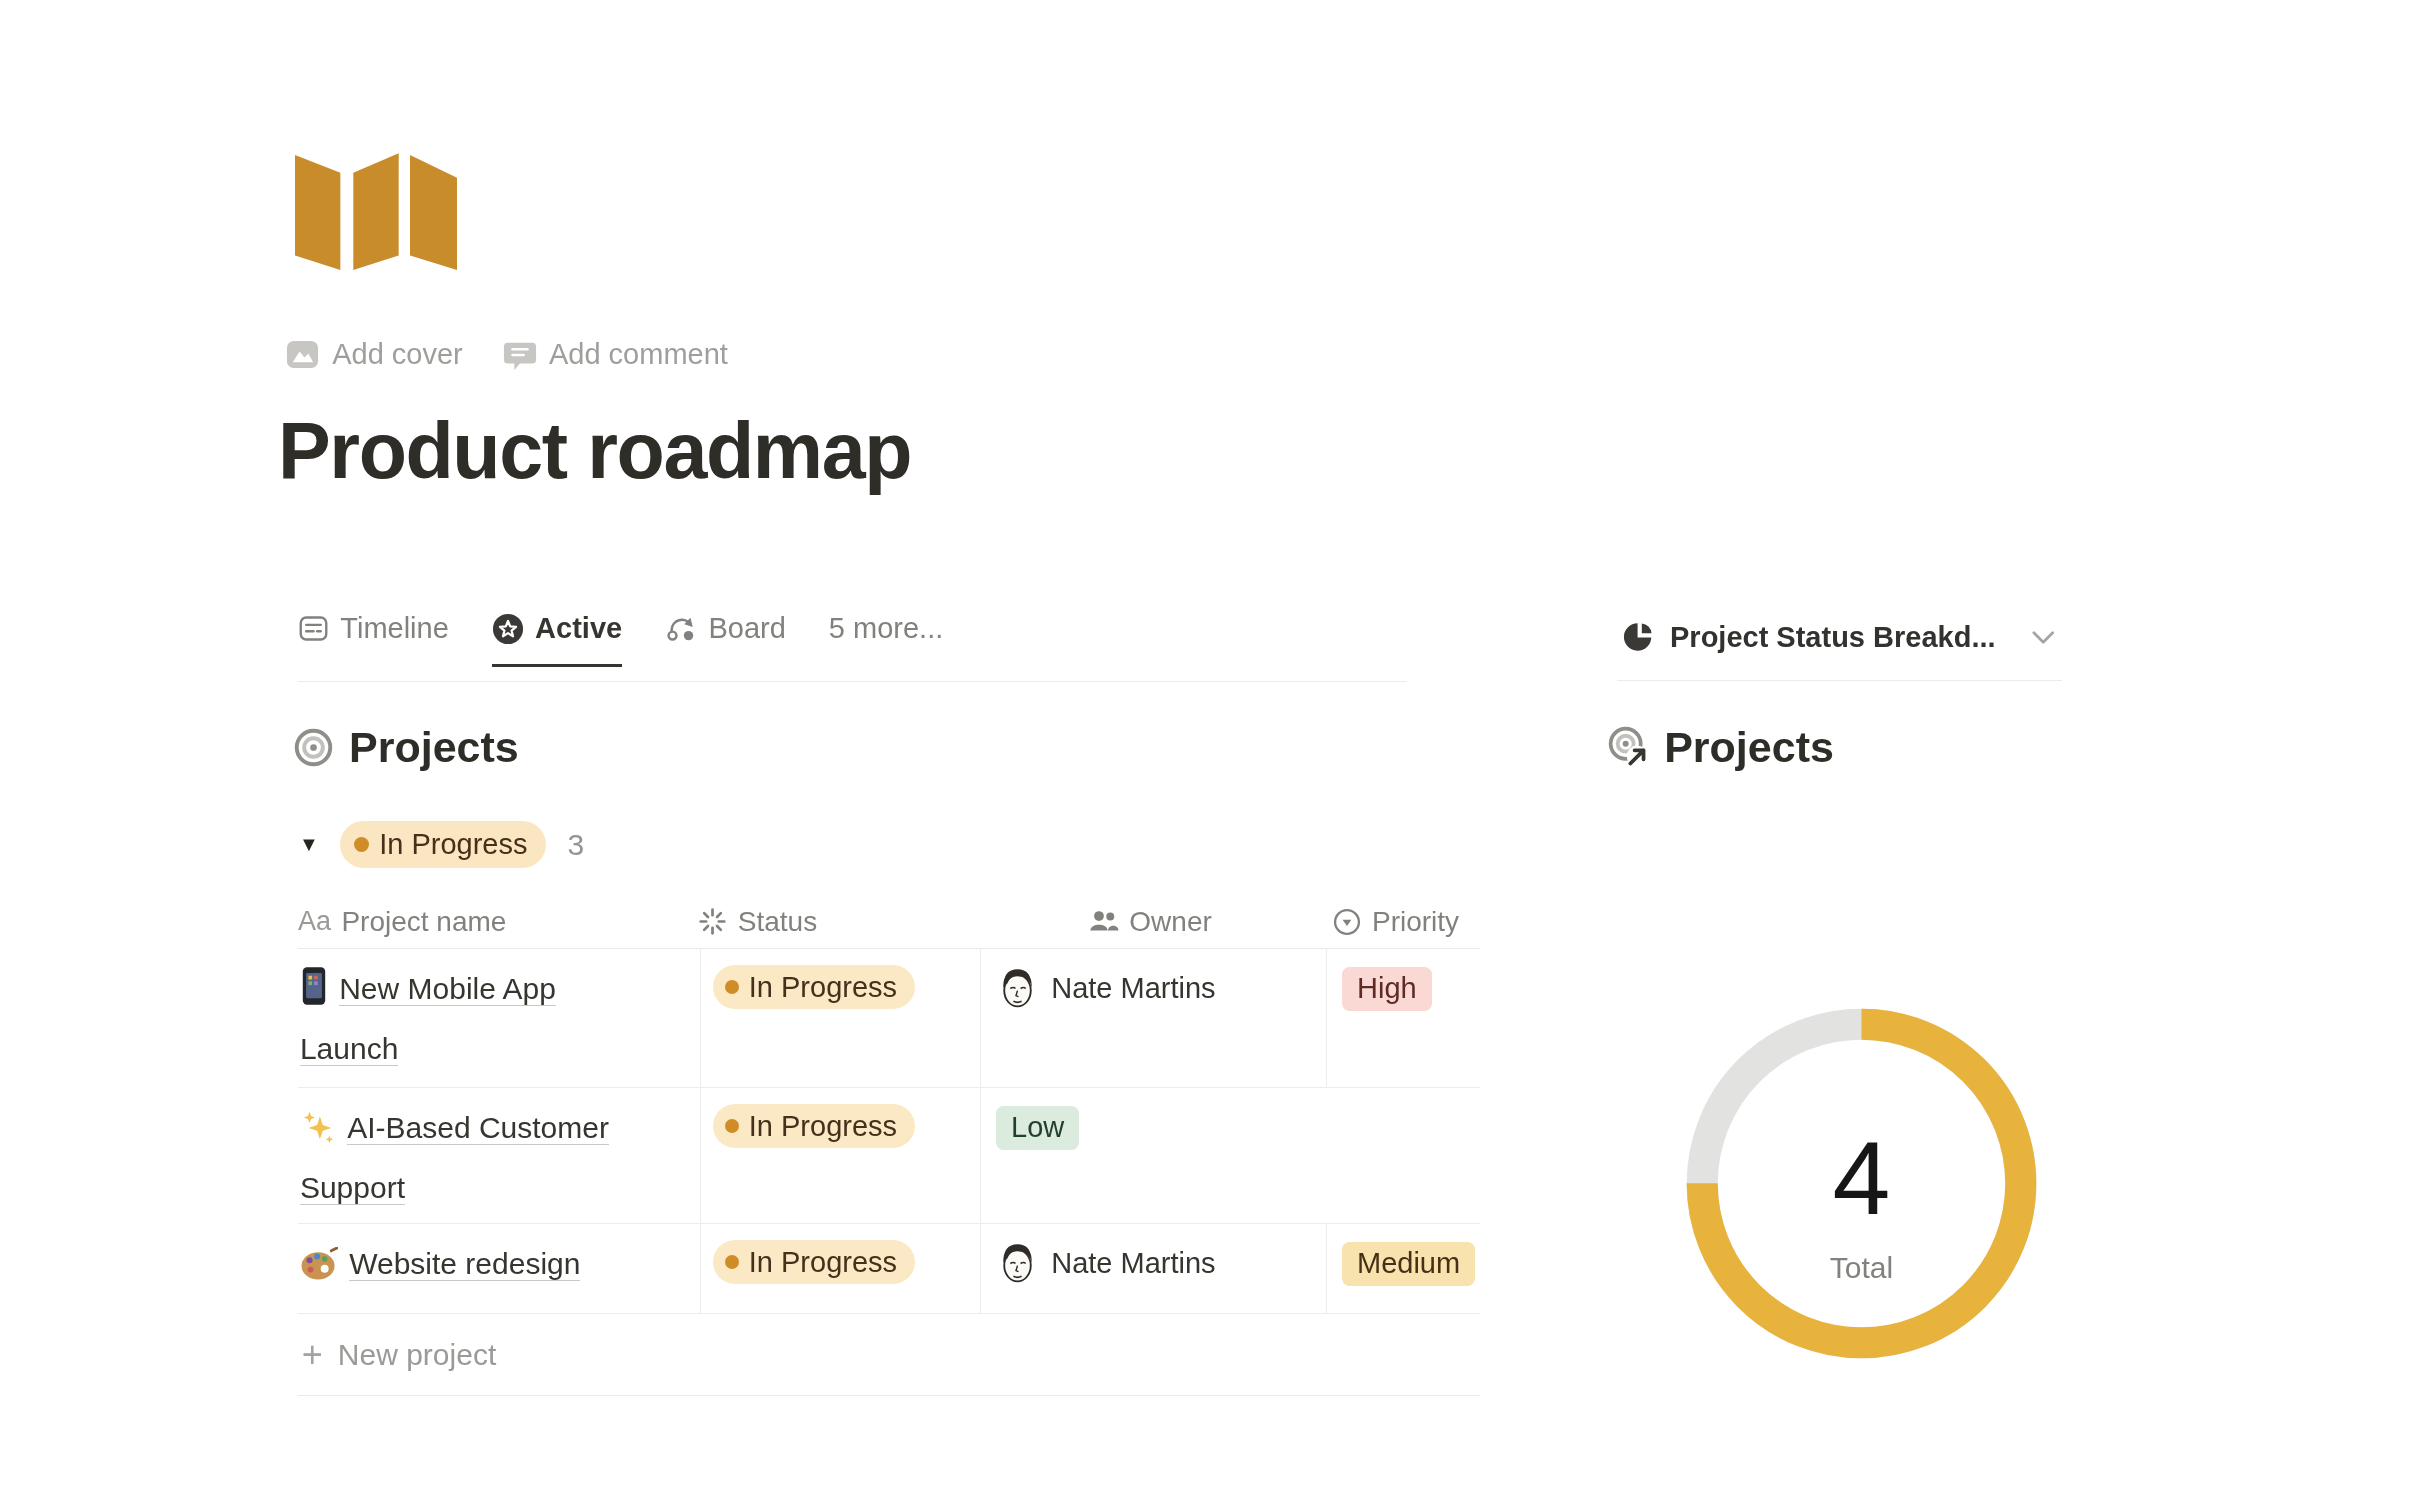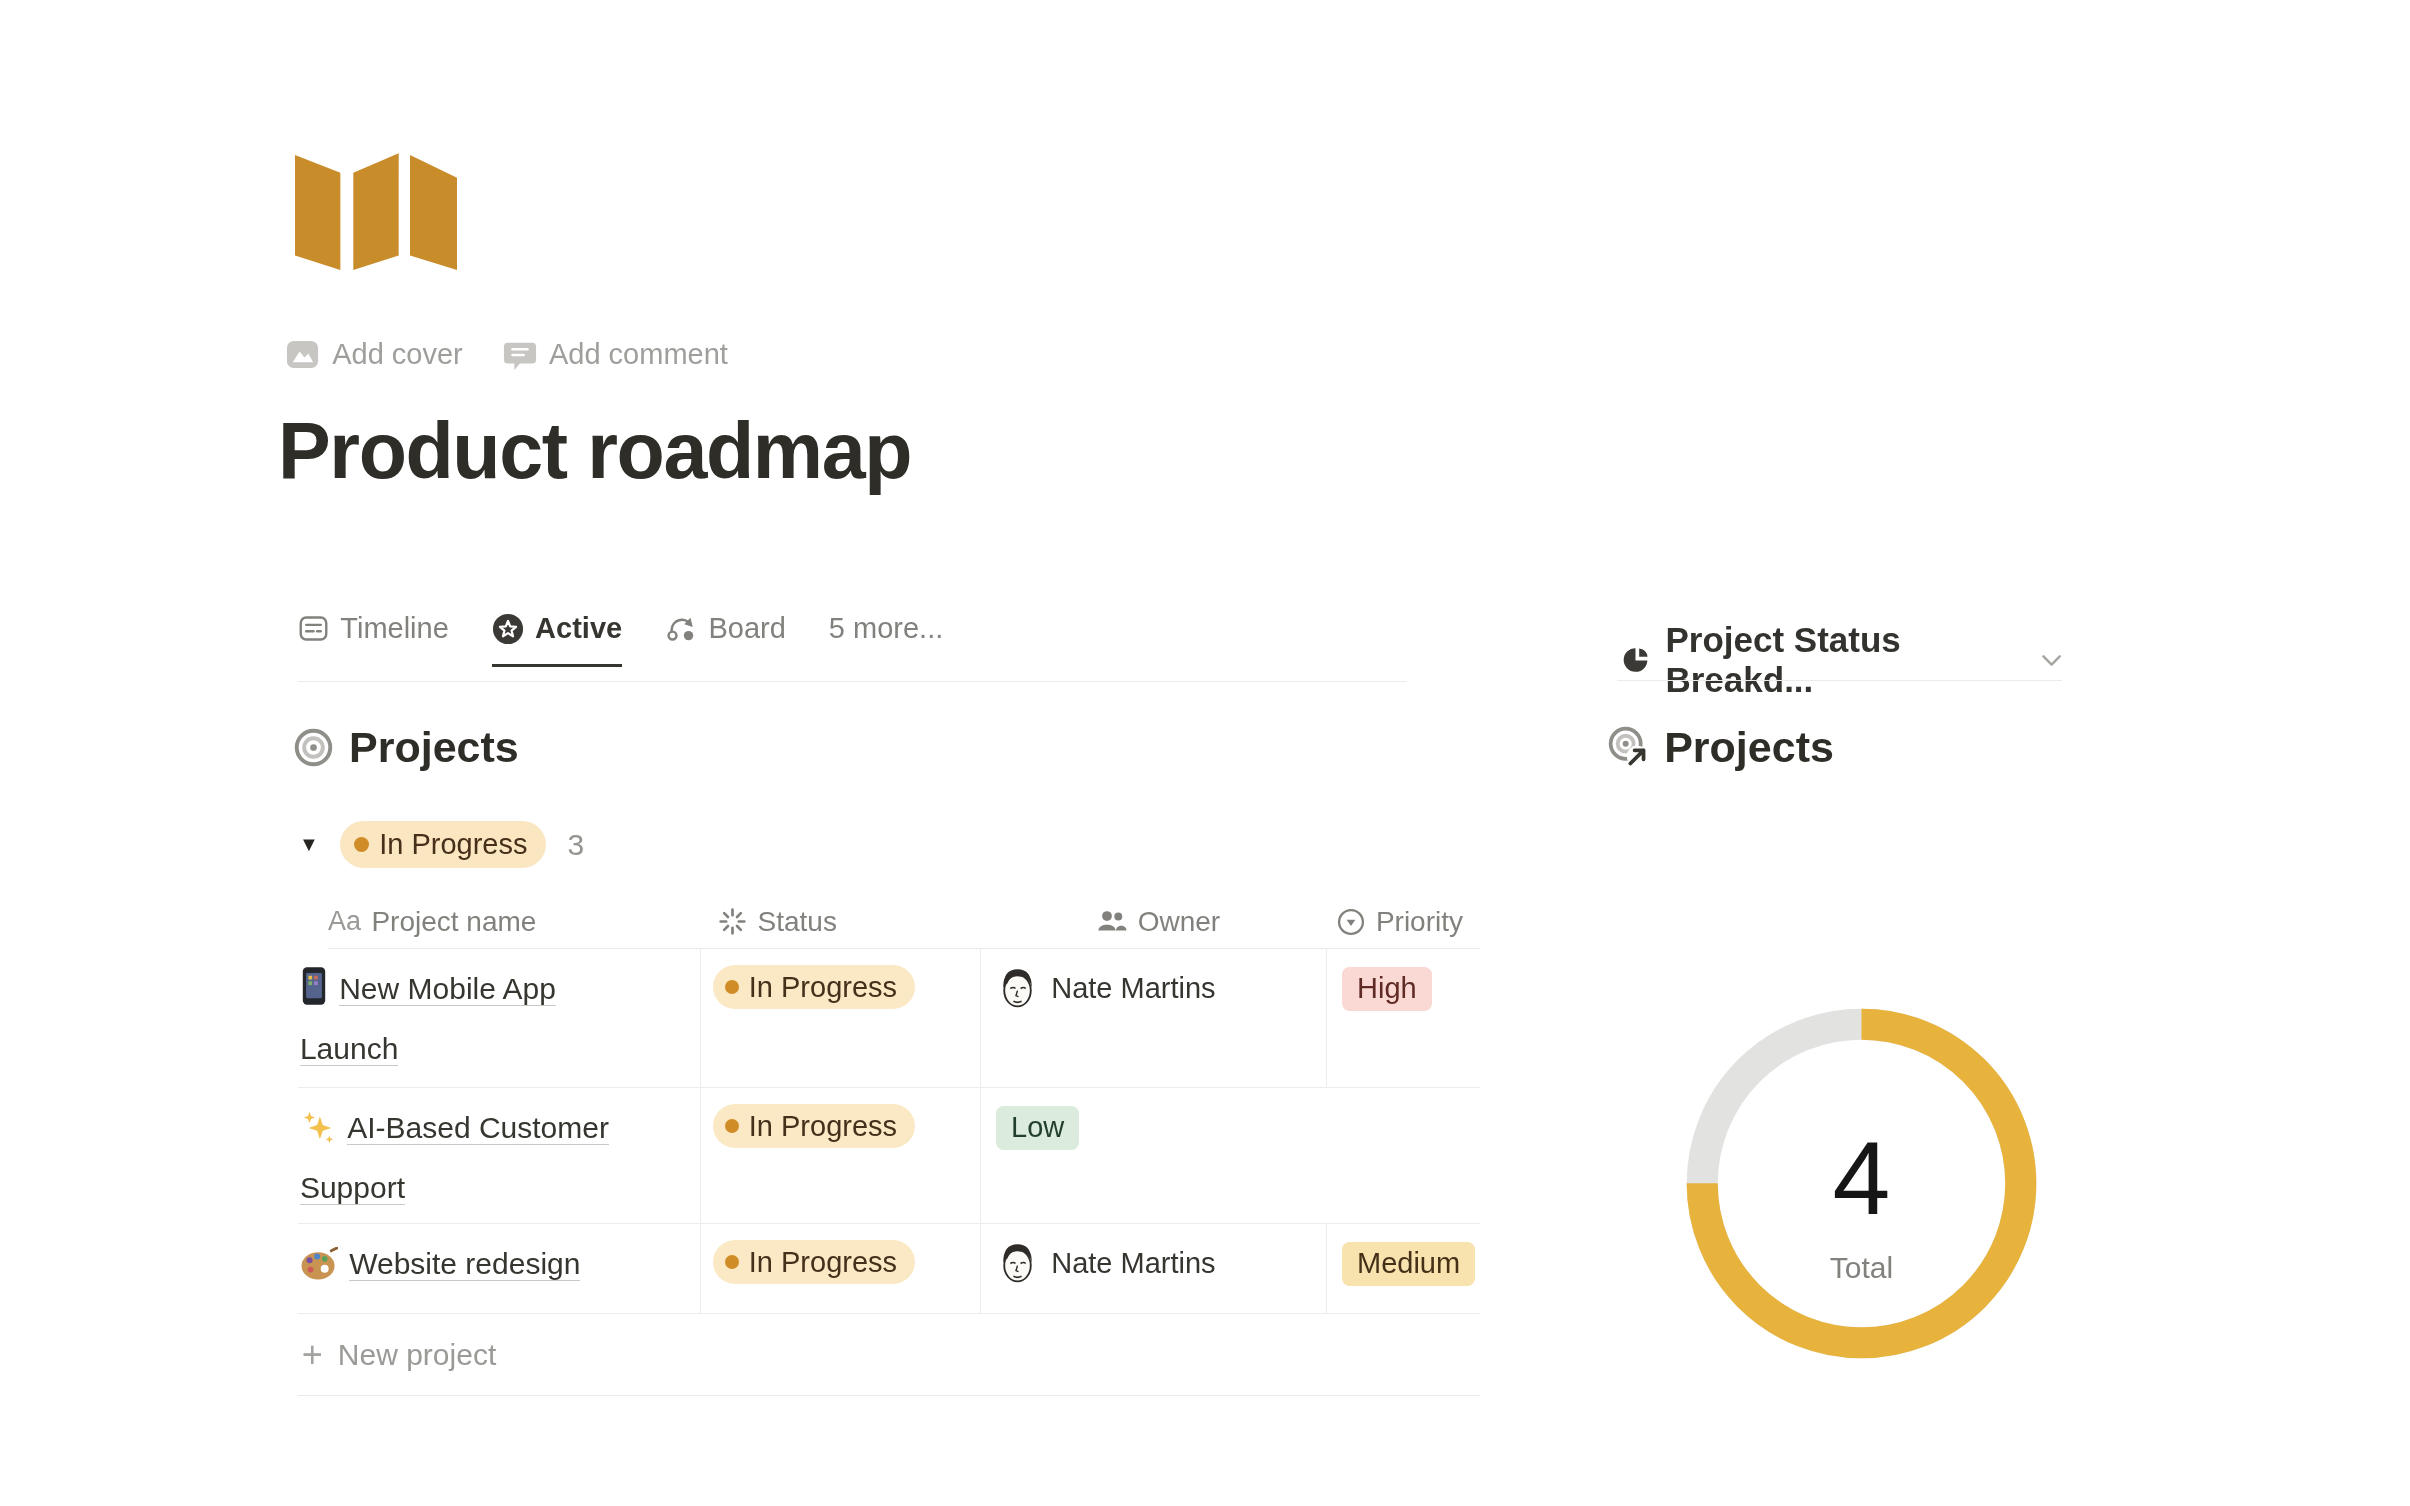--- a/index.html
+++ b/index.html
@@ -28,21 +28,21 @@
   
   .group-pill{display:flex;align-items:center;gap:10.4px;background:#FAE7C2;border-radius:24.5px;
               height:47px;padding:0 19px 0 14px;}
   .group-pill .dot{width:15px;height:15px;border-radius:50%;background:#D08D27;}
   .group-pill .lbl{font-size:29px;font-weight:500;color:#46301A;}
   .group-count{font-size:30px;color:#96948F;}
   .toggle-tri{font-size:20px;color:#27251F;}
 
   
   .tbl{width:1182px;}
-  .thead{display:flex;height:53px;border-bottom:0.9px solid #E9E9E7;margin-left:30px;}
+  .thead{display:flex;height:53px;border-bottom:0.9px solid #E9E9E7;}
   .th{display:flex;align-items:center;gap:10.4px;font-size:28px;color:#82817D;}
   .th-aa{font-size:27px;color:#9B9A97;}
   .c1{width:402px;} .c2{width:280px;} .c3{width:346px;} .c4{width:154px;}
   .trow{display:flex;border-bottom:0.9px solid #EDECEA;}
   .td{box-sizing:border-box;}
   .td.c2,.td.c3,.td.c4{border-left:0.9px solid #EDECEA;}
   .name-cell{padding:13px 54px 0 1.9px;font-size:30px;line-height:53px;font-weight:500;color:#37352F;}
   .name-cell .ico{display:inline-block;vertical-align:-6.6px;margin-right:11.3px;}
   .name-cell .u{border-bottom:1.4px solid #C9C8C5;}
   .status-cell{padding:16px 0 0 12.2px;}
@@ -54,21 +54,21 @@
   .prio-cell{padding:18px 0 0 15px;}
   .prio-pill{display:inline-block;border-radius:7.5px;padding:4.7px 15px 6.6px;font-size:29px;font-weight:500;}
   .prio-high{background:#FAD9D5;color:#5F2B24;}
   .prio-low{background:#DBEBDD;color:#23402D;}
   .prio-medium{background:#F8E3AF;color:#453118;}
   .newproj{display:flex;align-items:center;gap:15px;height:81px;border-bottom:0.9px solid #E9E9E7;
            color:#9B9A97;font-size:30px;padding-left:3.8px;cursor:pointer;}
   .newproj .plus{font-size:36px;line-height:36px;color:#A3A29E;}
 
   
-  .view-tab{display:flex;align-items:center;gap:14px;font-size:35px;font-weight:700;color:#34322E;cursor:pointer;}
+  .view-tab{display:flex;align-items:center;gap:14px;font-size:29px;font-weight:700;color:#34322E;cursor:pointer;}
   .rdivider{border-bottom:0.9px solid #EBEBE9;width:540px;}
   .donut-center-num{font-size:104px;font-weight:500;color:#161616;text-align:center;}
   .donut-center-lbl{font-size:30px;color:#82817D;text-align:center;}
 </style>
 </head>
 <body>
 
 <div class="canvas">
 
   <div class="abs" style="left:295px;top:153px;">

